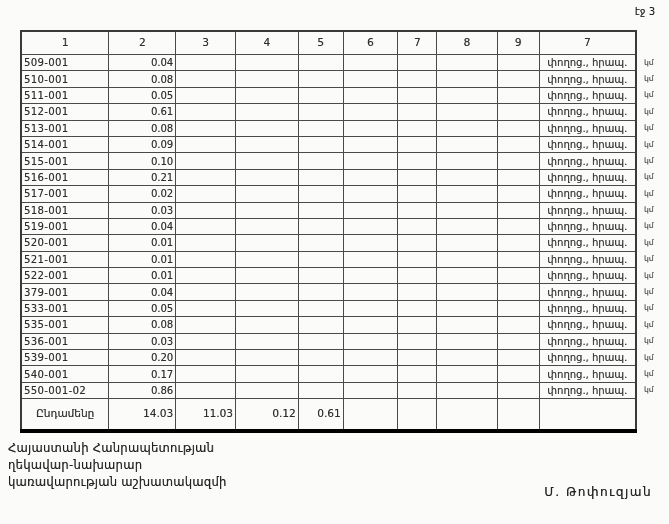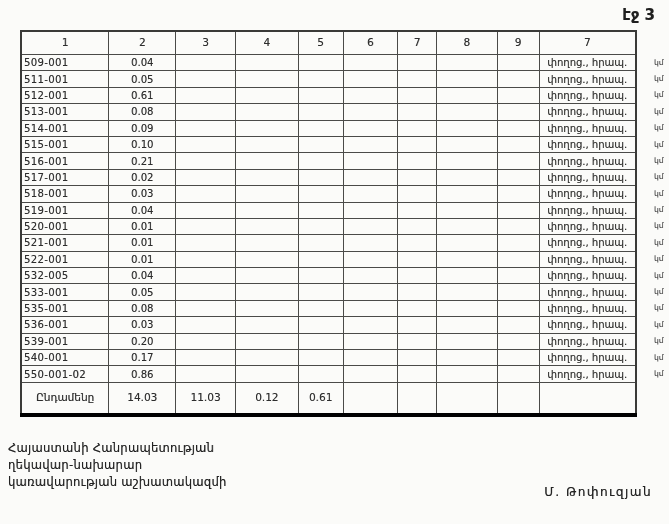--- a/index.html
+++ b/index.html
@@ -4,49 +4,48 @@
 <style>
   html,body{margin:0;padding:0}
   body{
     width:669px;height:524px;position:relative;overflow:hidden;
     background:#fbfbf9;
     font-family:"DejaVu Sans",sans-serif;
     color:#2d2d2d;
   }
   .page-label{
     position:absolute;top:6px;right:14px;
-    font-size:15px;color:#1f1f1f;
+    font-size:10px;color:#1f1f1f;
     text-shadow:0.3px 0.3px 0.5px rgba(30,30,30,0.45);
-    font-weight:bold;
   }
   table.doc-table{
     position:absolute;left:20px;top:30px;
     border-collapse:collapse;table-layout:fixed;
   }
   .doc-table th,.doc-table td{
     border:1px solid #4a4a48;
     padding:0 2px;font-size:10px;line-height:1.1;
     overflow:hidden;white-space:nowrap;
     text-shadow:0.3px 0.3px 0.5px rgba(35,35,35,0.45);
   }
   .doc-table thead th{
     height:22px;font-weight:normal;font-size:10.5px;text-align:center;
     border-top:2px solid #3a3a38;
   }
   .doc-table tbody td{height:15.4px}
   .doc-table tr > *:first-child{border-left:2.5px solid #3a3a38}
   .doc-table tr > *:nth-child(10){border-right:2px solid #3a3a38}
   .doc-table tfoot td{height:30px;font-size:10.5px;border-bottom:4px solid #000000}
   .c-code{text-align:left;padding-left:5px;letter-spacing:0.4px}
-  .c-val{text-align:center}
+  .c-val{text-align:right}
   .c-type{font-size:9.3px;text-align:center;padding:0 1px;color:#343432}
   .total-label{text-align:center}
   .doc-table .unit-cell{
     border:none !important;background:transparent;
-    font-size:7.5px;color:#555;text-align:left;padding-left:17px;
+    font-size:7.5px;color:#555;text-align:left;padding-left:7px;
   }
   .footer-left{
     position:absolute;left:8px;top:440px;
     font-size:11.5px;line-height:17px;color:#222;
     text-shadow:0.3px 0.3px 0.5px rgba(30,30,30,0.5);
     letter-spacing:0.3px;
   }
   .signature{
     position:absolute;right:17px;top:485px;
     font-size:12px;color:#222;letter-spacing:1.5px;
@@ -95,20 +94,33 @@
         <td></td>
         <td></td>
         <td></td>
         <td></td>
         <td></td>
         <td></td>
         <td class="c-type">փողոց., հրապ.</td>
         <td class="unit-cell">կմ</td>
       </tr>
       <tr>
+        <td class="c-code">510-001</td>
+        <td class="c-val">0.08</td>
+        <td></td>
+        <td></td>
+        <td></td>
+        <td></td>
+        <td></td>
+        <td></td>
+        <td></td>
+        <td class="c-type">փողոց., հրապ.</td>
+        <td class="unit-cell">կմ</td>
+      </tr>
+      <tr>
         <td class="c-code">511-001</td>
         <td class="c-val">0.05</td>
         <td></td>
         <td></td>
         <td></td>
         <td></td>
         <td></td>
         <td></td>
         <td></td>
         <td class="c-type">փողոց., հրապ.</td>
@@ -251,21 +263,21 @@
         <td></td>
         <td></td>
         <td></td>
         <td></td>
         <td></td>
         <td></td>
         <td class="c-type">փողոց., հրապ.</td>
         <td class="unit-cell">կմ</td>
       </tr>
       <tr>
-        <td class="c-code">532-005</td>
+        <td class="c-code">379-001</td>
         <td class="c-val">0.04</td>
         <td></td>
         <td></td>
         <td></td>
         <td></td>
         <td></td>
         <td></td>
         <td></td>
         <td class="c-type">փողոց., հրապ.</td>
         <td class="unit-cell">կմ</td>

